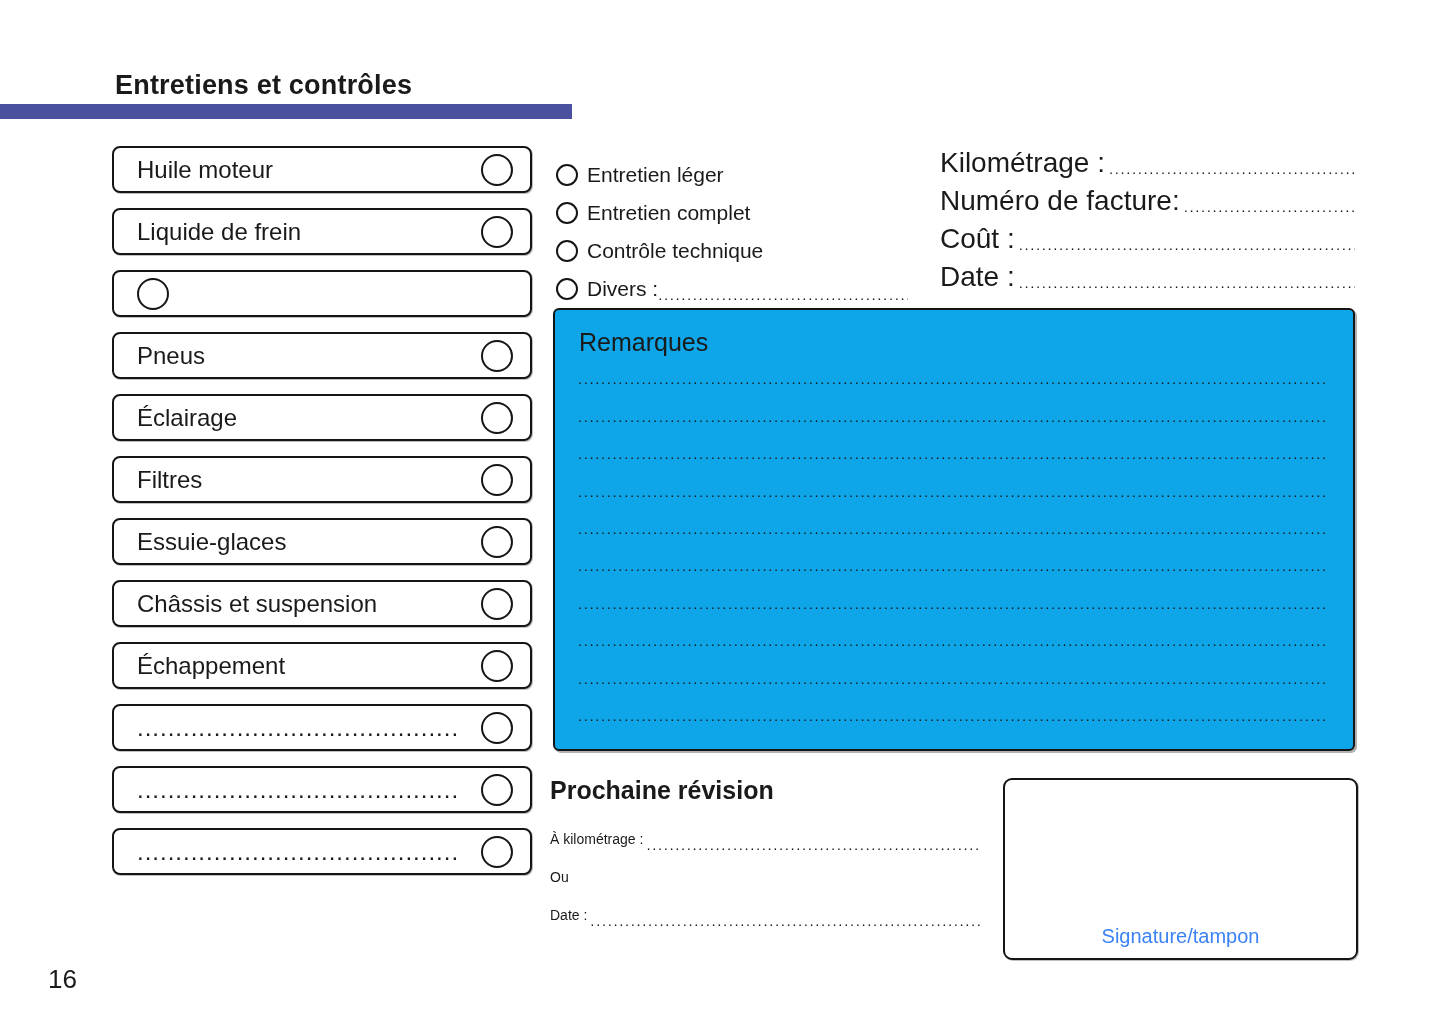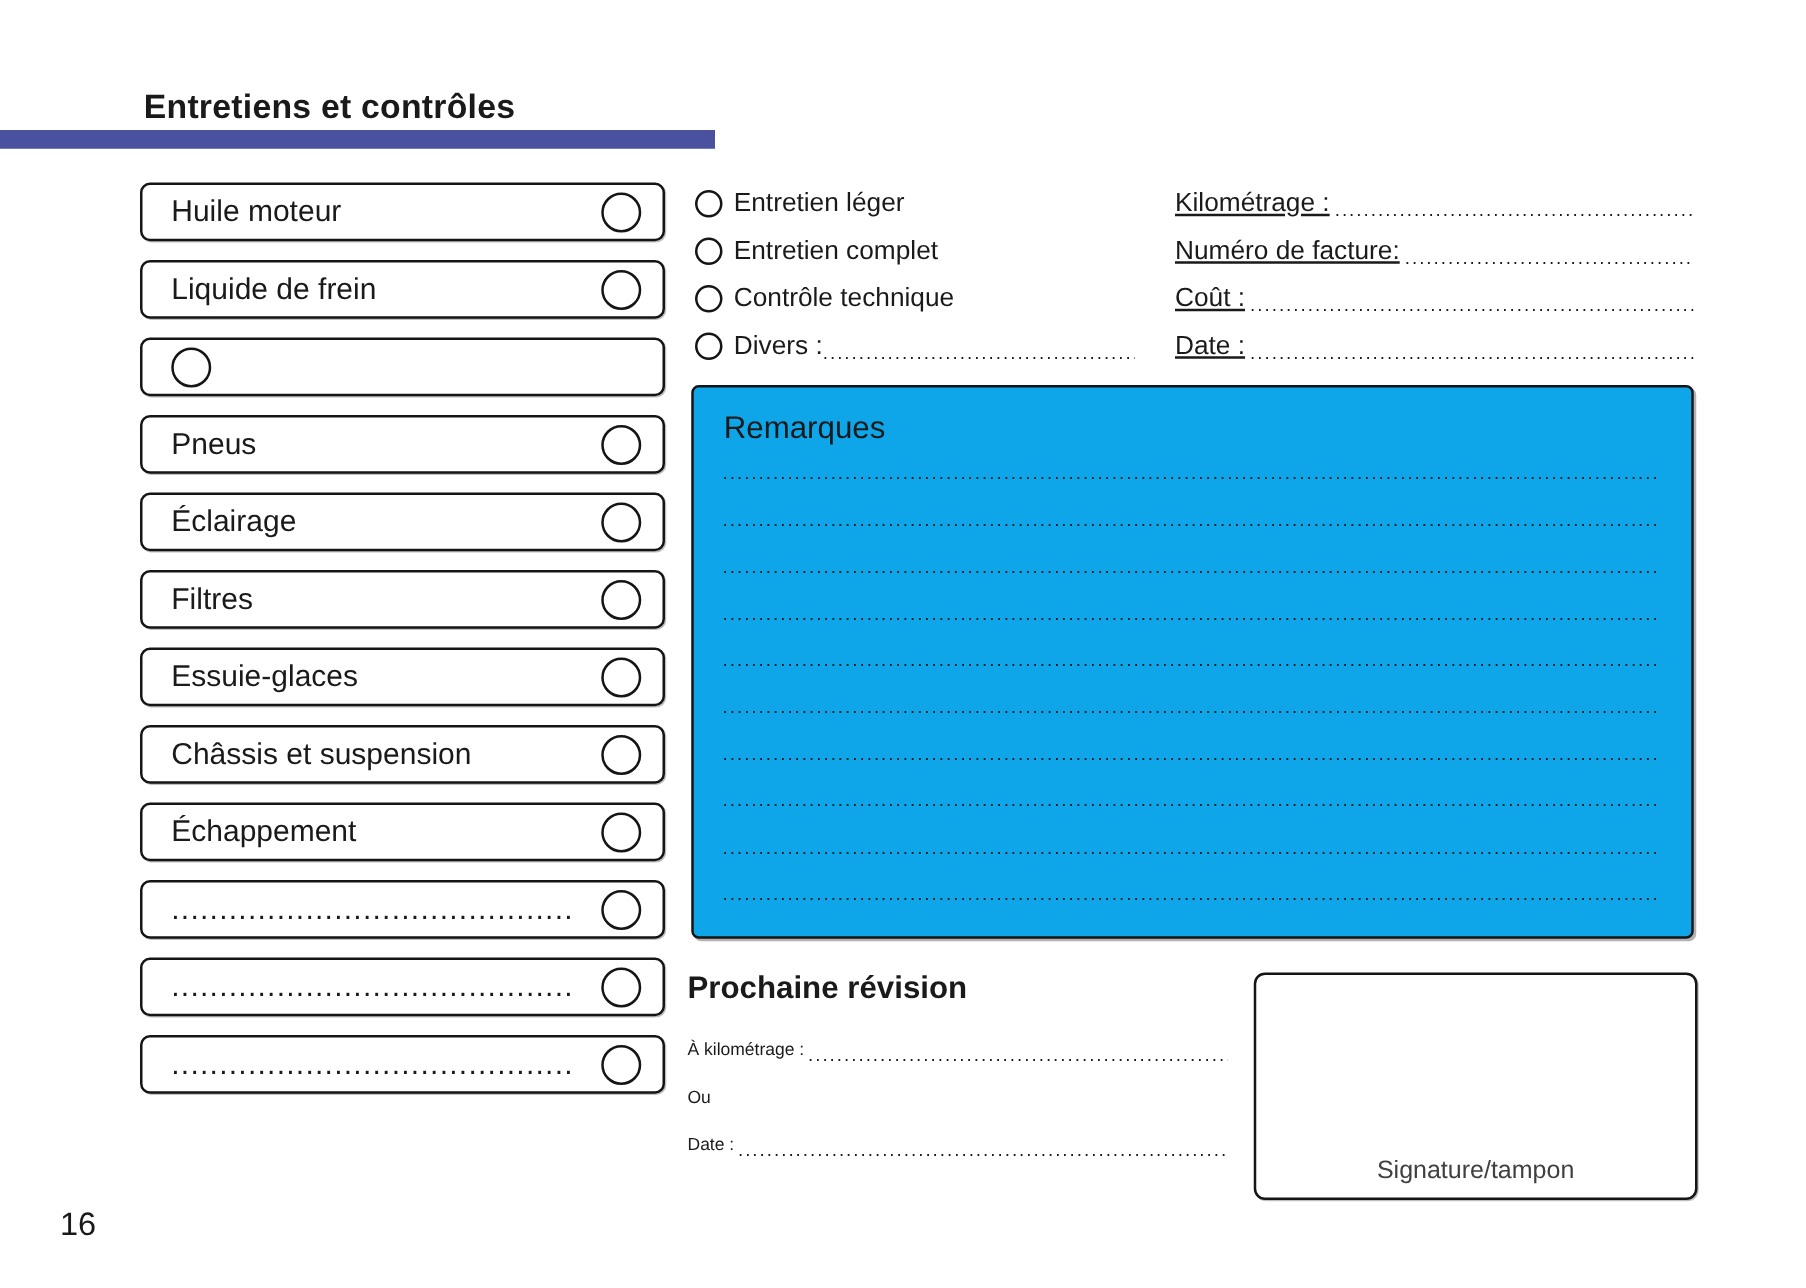--- a/index.html
+++ b/index.html
@@ -31,39 +31,39 @@
   }
   .check-row .row-label { flex:1; font-size:24px; white-space:nowrap; overflow:hidden; }
   .row-label.dots { letter-spacing:1px; font-size:24px; }
   .check-circle {
     width:32px; height:32px; flex:0 0 auto;
     border:2.5px solid #151515; border-radius:50%;
     background:#fff;
   }
 
   
-  .radio-group { position:absolute; left:556px; top:144px; width:352px;text-align:right; }
+  .radio-group { position:absolute; left:556px; top:156px; width:352px;text-align:right; }
   .radio-row { height:38px; display:flex; align-items:center; }
   .radio-circle {
     width:22px; height:22px; flex:0 0 auto;
     border:2.2px solid #151515; border-radius:50%; margin-right:9px;
   }
   .radio-label { font-size:21px; white-space:nowrap; }
 
   
   .leader {
     flex:1; overflow:hidden; white-space:nowrap;
     font-size:15px; letter-spacing:1.6px;
     position:relative; top:5px; color:#1a1a1a;
   }
 
   
   .fields { position:absolute; left:940px; top:144px; width:415px; }
   .field-row { height:38px; display:flex; align-items:center; }
-  .field-label { font-size:21px; white-space:nowrap; padding-right:4px;text-decoration:underline; }
+  .field-label { font-size:28px; white-space:nowrap; padding-right:4px; }
 
   
   .remarks-box {
     position:absolute; left:553px; top:308px; width:802px; height:443px;
     border:2px solid #151515; border-radius:6px;
     box-shadow:2px 2px 0 rgba(0,0,0,.3); background:#0ea5e9;
   }
   .remarks-title { position:absolute; left:24px; top:18px; font-size:25px; }
   .remarks-lines { position:absolute; left:23px; right:25px; top:40px; }
   .remark-line { height:37.4px; display:flex; align-items:flex-end; }
@@ -76,21 +76,21 @@
   .next-label { font-size:14px; white-space:nowrap; padding-right:3px; }
 
   
   .sig-box {
     position:absolute; left:1003px; top:778px; width:355px; height:182px;
     border:2.5px solid #151515; border-radius:9px;
     box-shadow:1px 1px 0 rgba(0,0,0,.25); background:#fff;
   }
   .sig-label {
     position:absolute; left:0; right:0; bottom:10px;
-    text-align:center; font-size:20px; color:#404040;
+    text-align:center; font-size:20px; color:#3b82f6;
   }
 
   .page-number { position:absolute; left:48px; top:964px; font-size:26px; }
 </style>
 </head>
 <body>
 
 <div class="page-title">Entretiens et contrôles</div>
 <div class="accent-bar" style="background: rgb(74, 81, 158);"></div>
 

